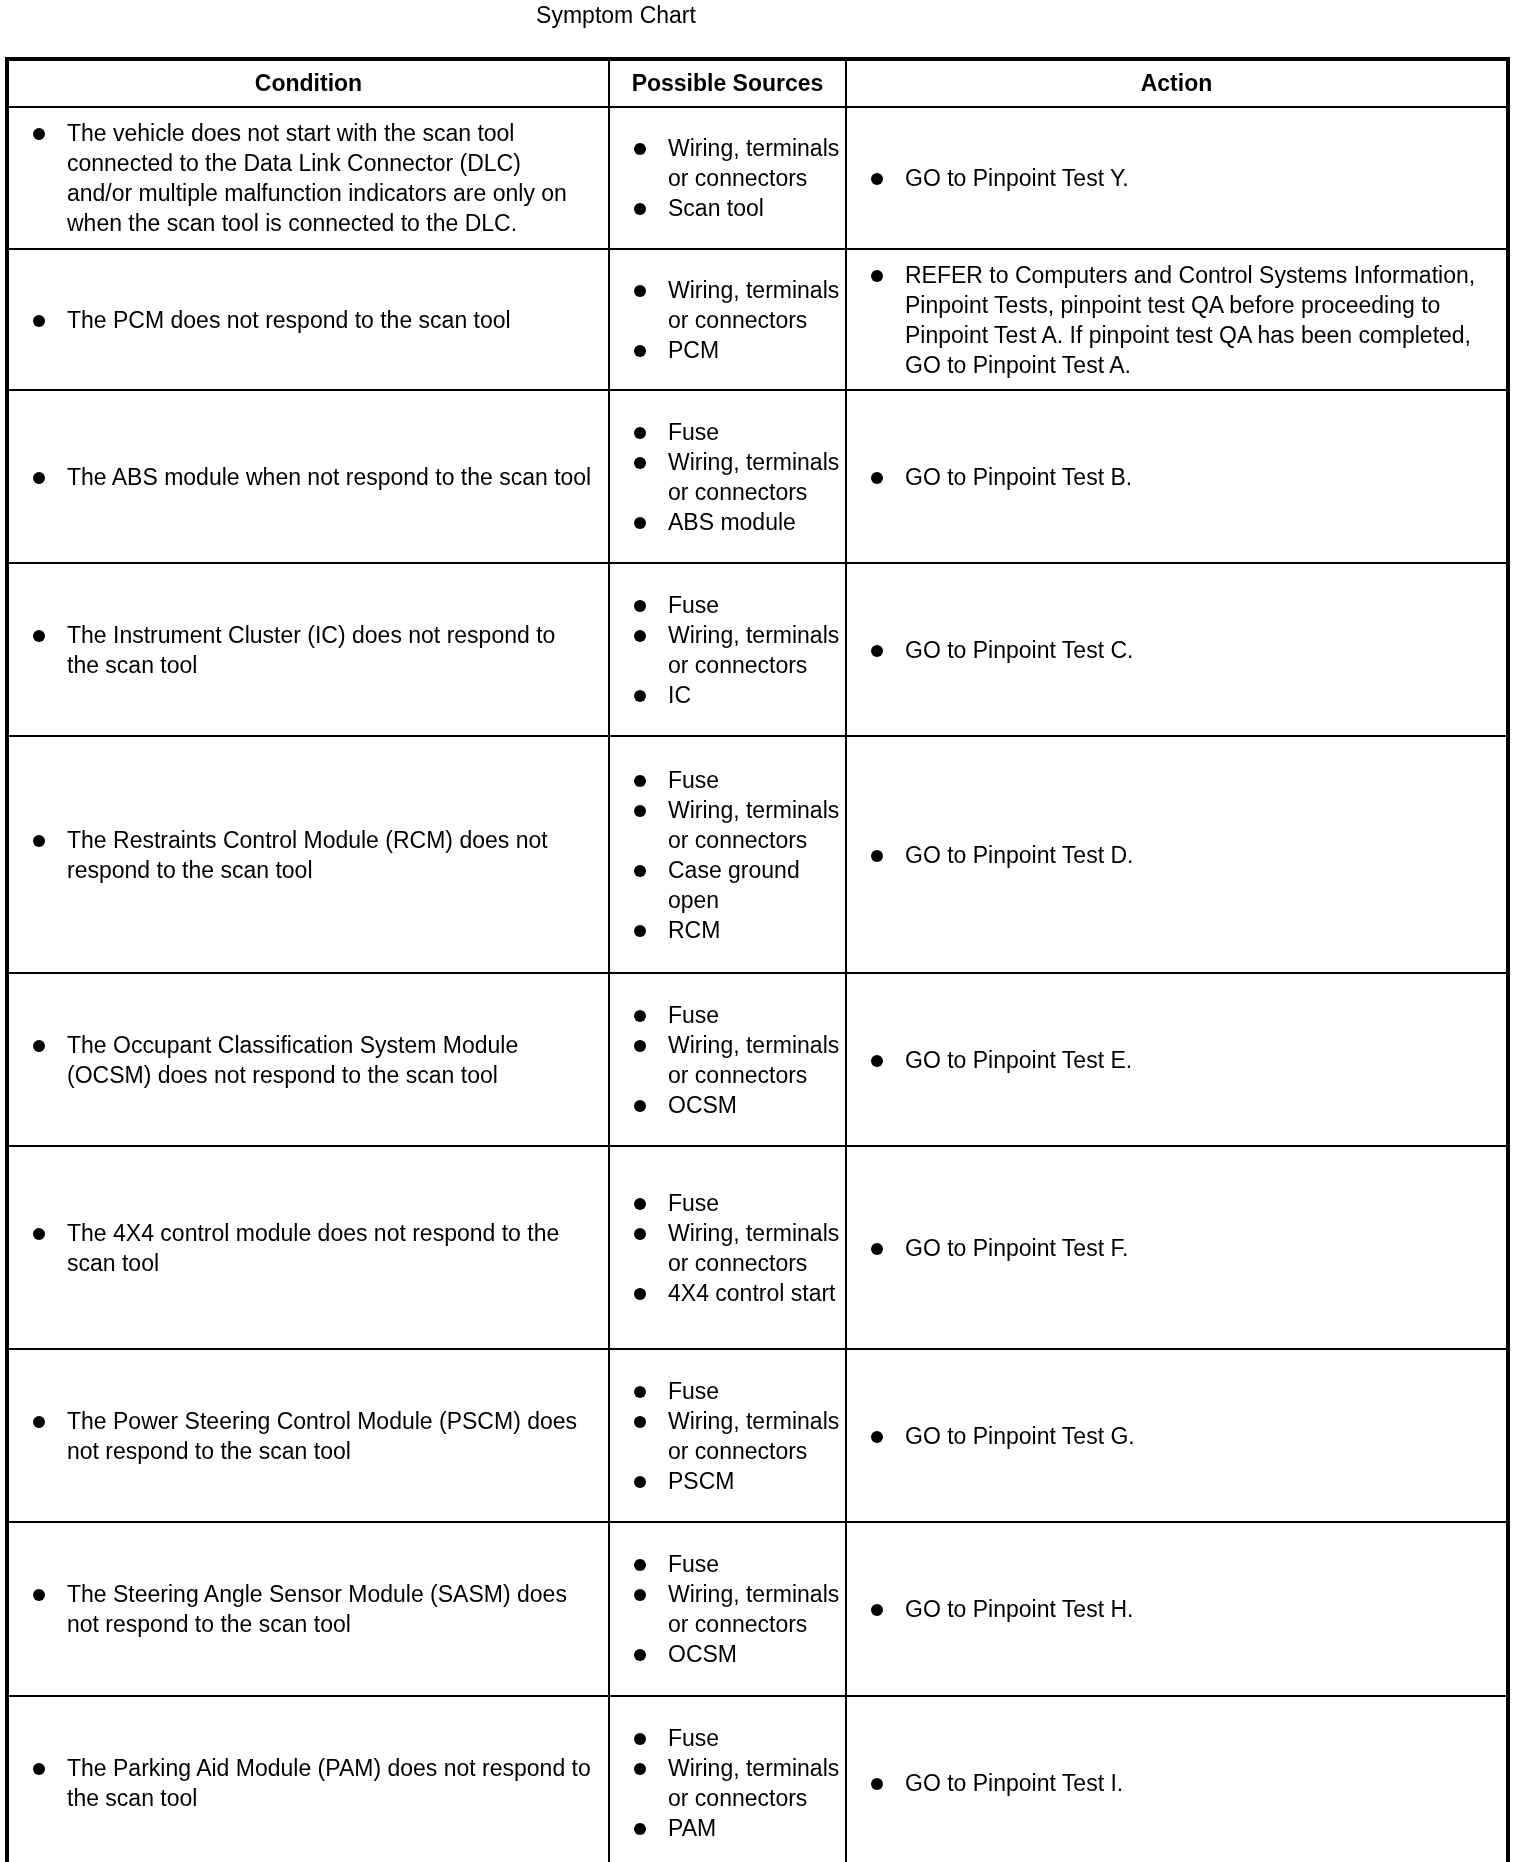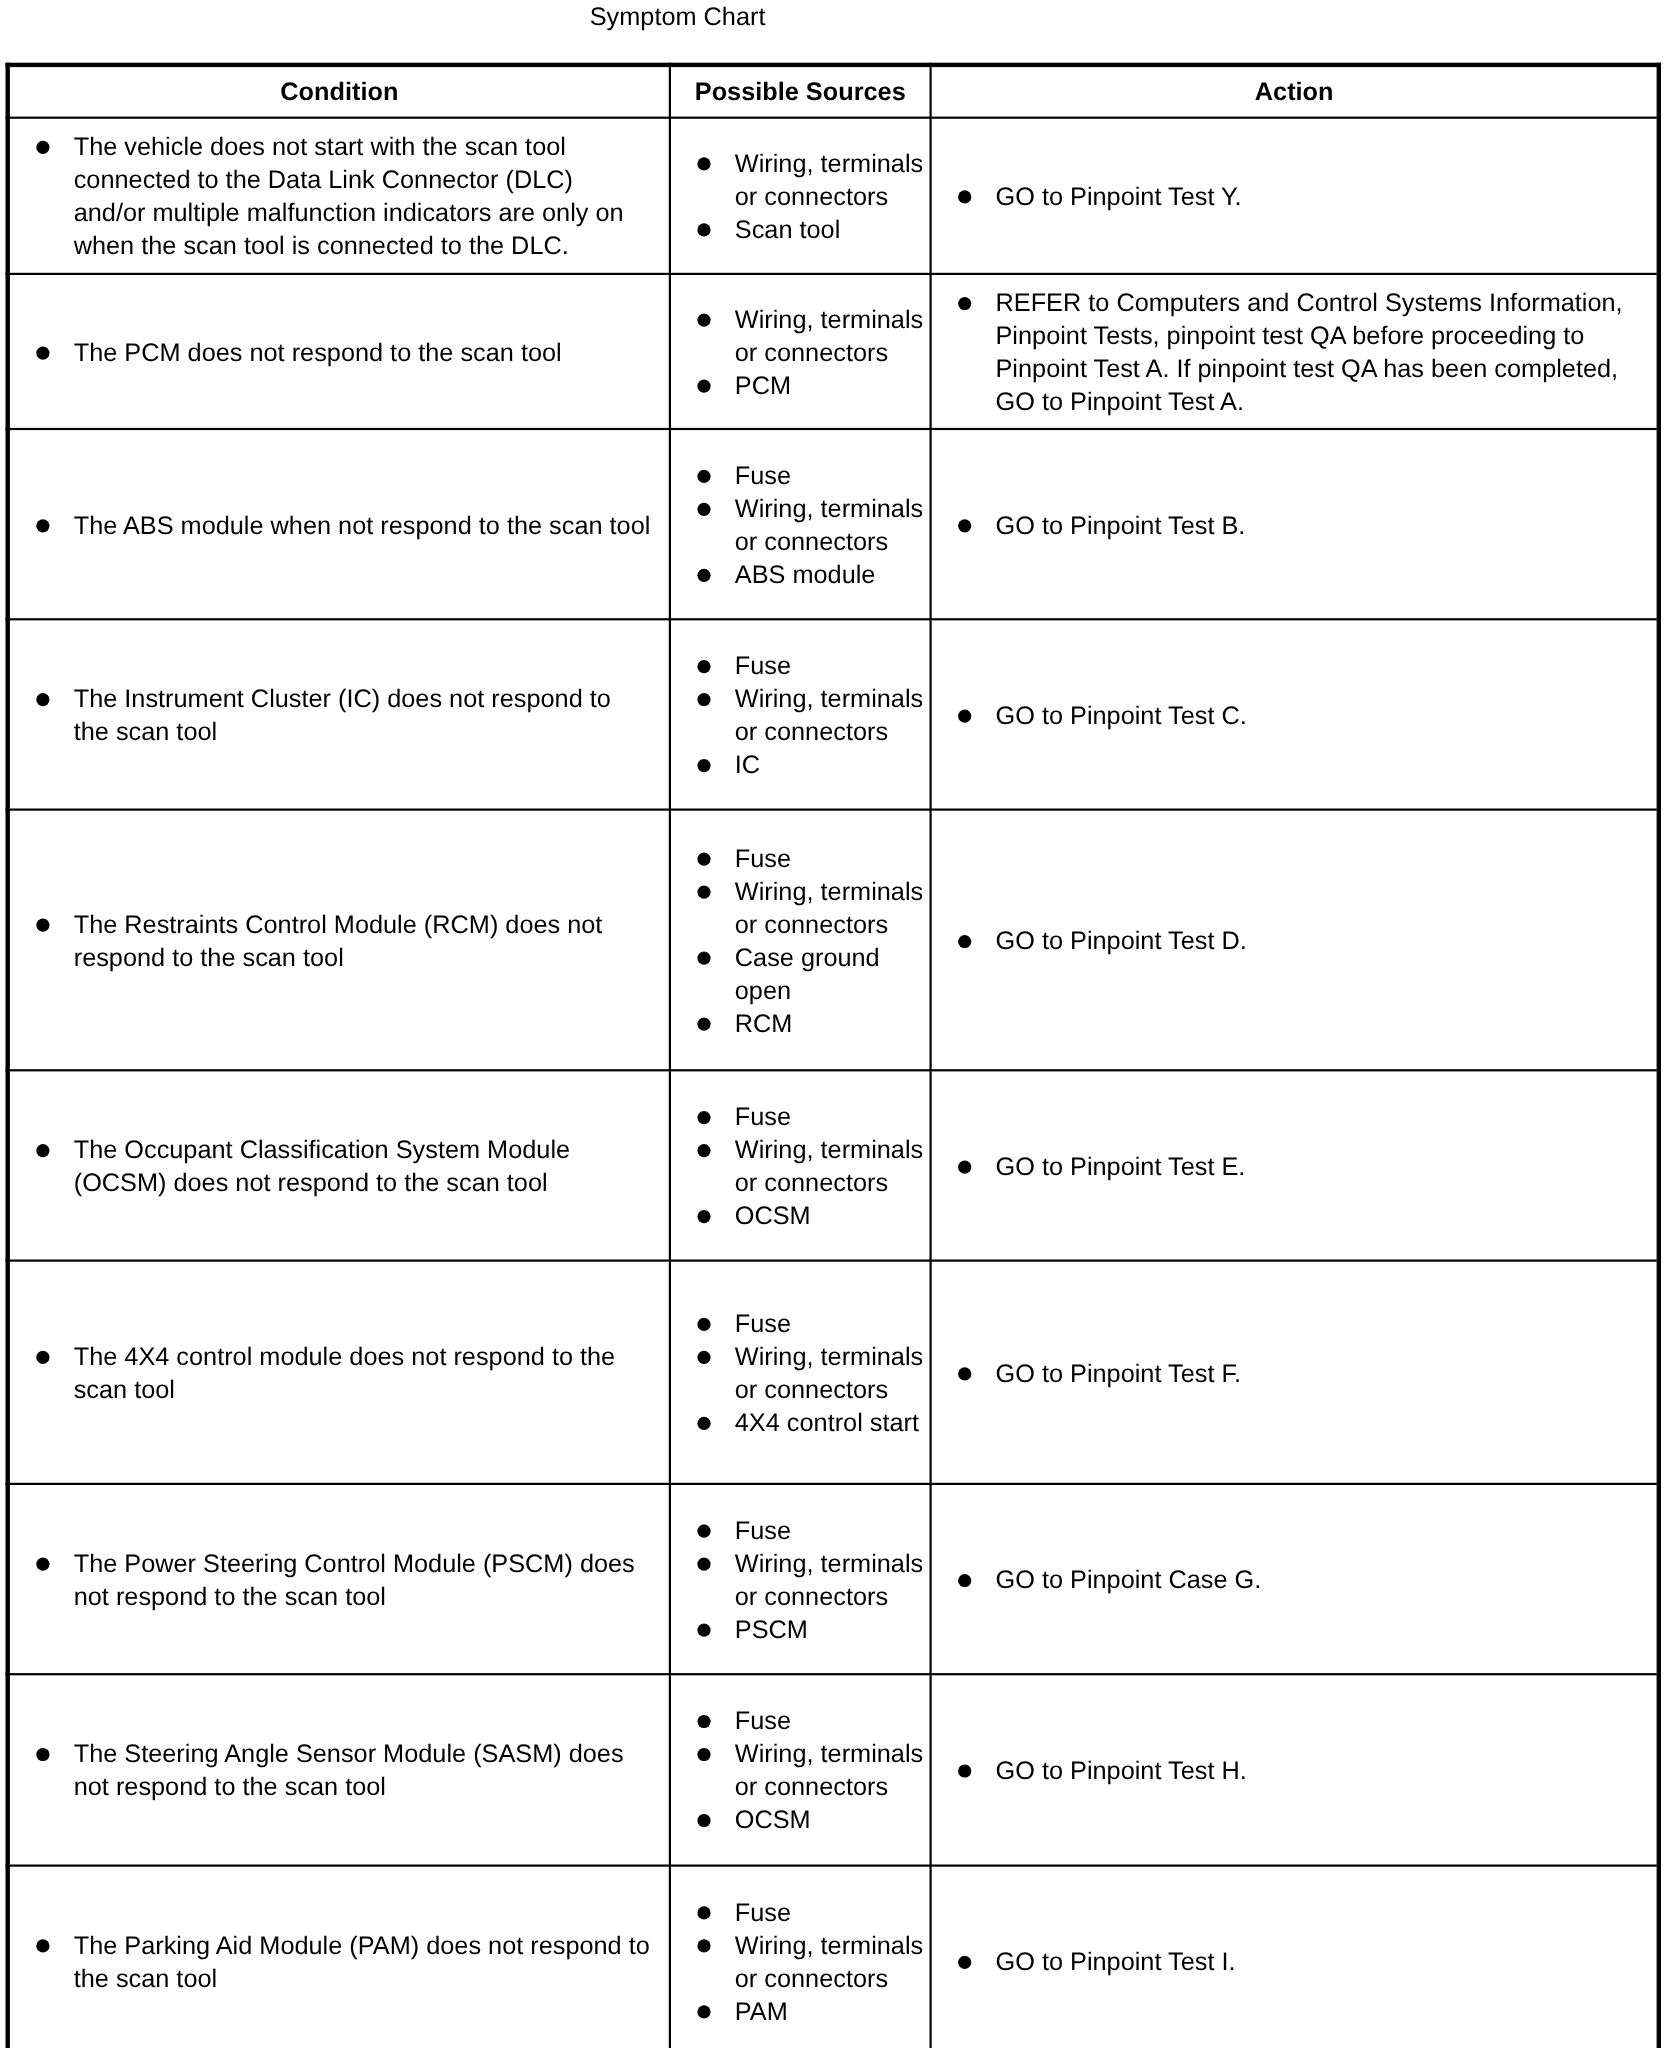--- a/index.html
+++ b/index.html
@@ -205,21 +205,21 @@
         </td>
         <td class="src">
           <ul>
             <li><span class="bullet"></span><span>Fuse</span></li>
             <li><span class="bullet"></span><span>Wiring, terminals or connectors</span></li>
             <li><span class="bullet"></span><span>PSCM</span></li>
           </ul>
         </td>
         <td class="act">
           <ul>
-            <li><span class="bullet"></span><span>GO to Pinpoint Case G.</span></li>
+            <li><span class="bullet"></span><span>GO to Pinpoint Test G.</span></li>
           </ul>
         </td>
       </tr>
       <tr class="r9">
         <td class="cond">
           <ul>
             <li><span class="bullet"></span><span>The Steering Angle Sensor Module (SASM) does not respond to the scan tool</span></li>
           </ul>
         </td>
         <td class="src">

